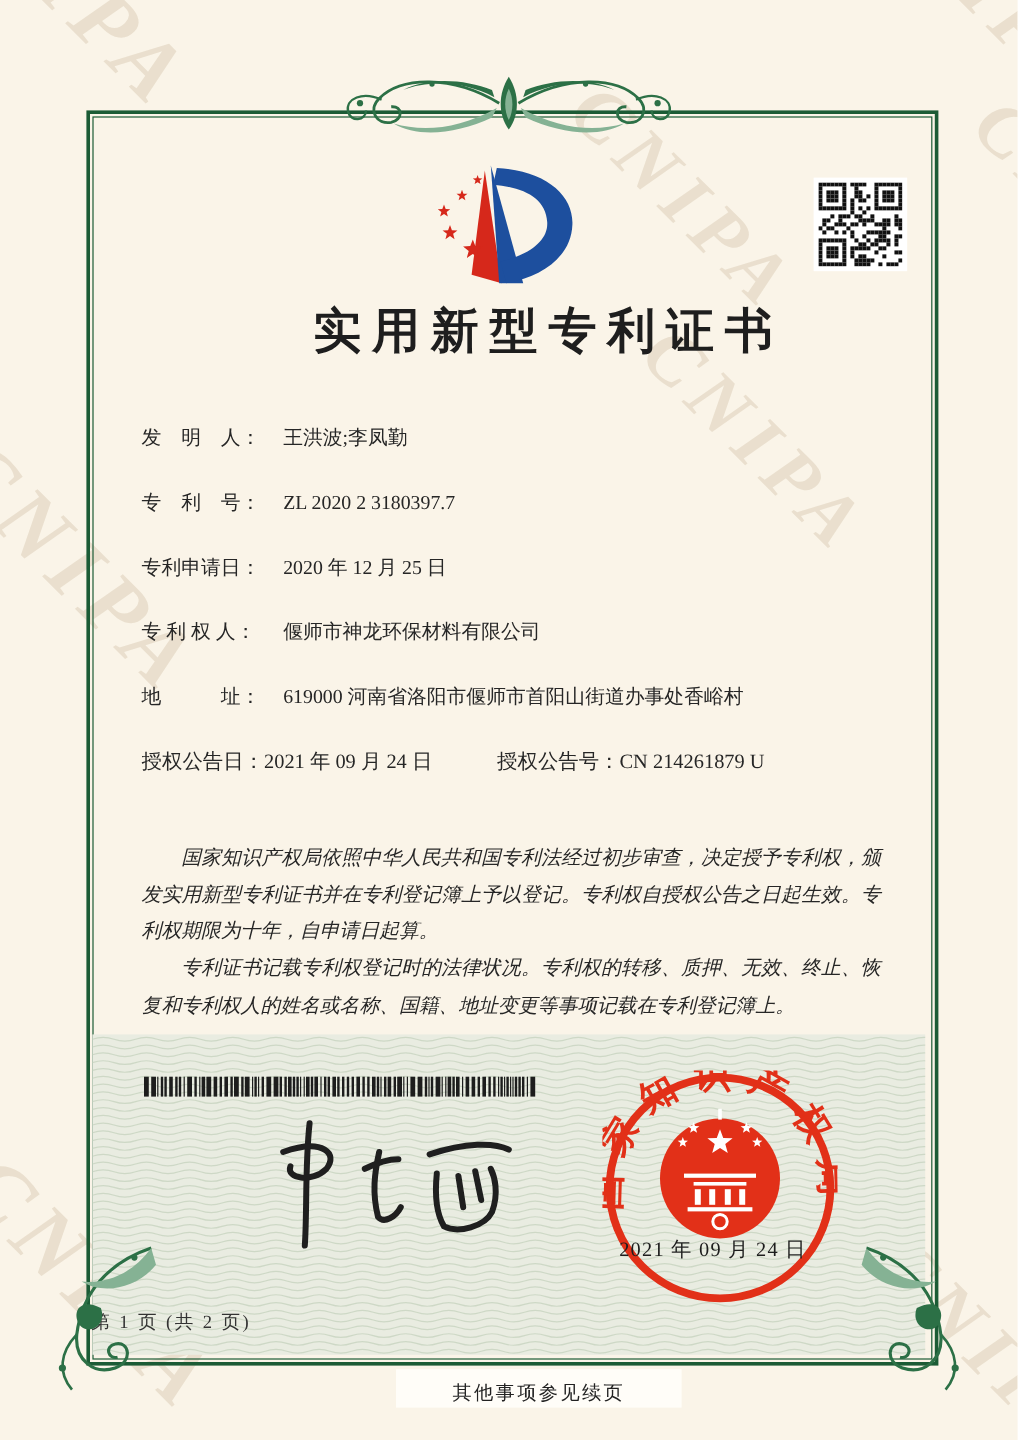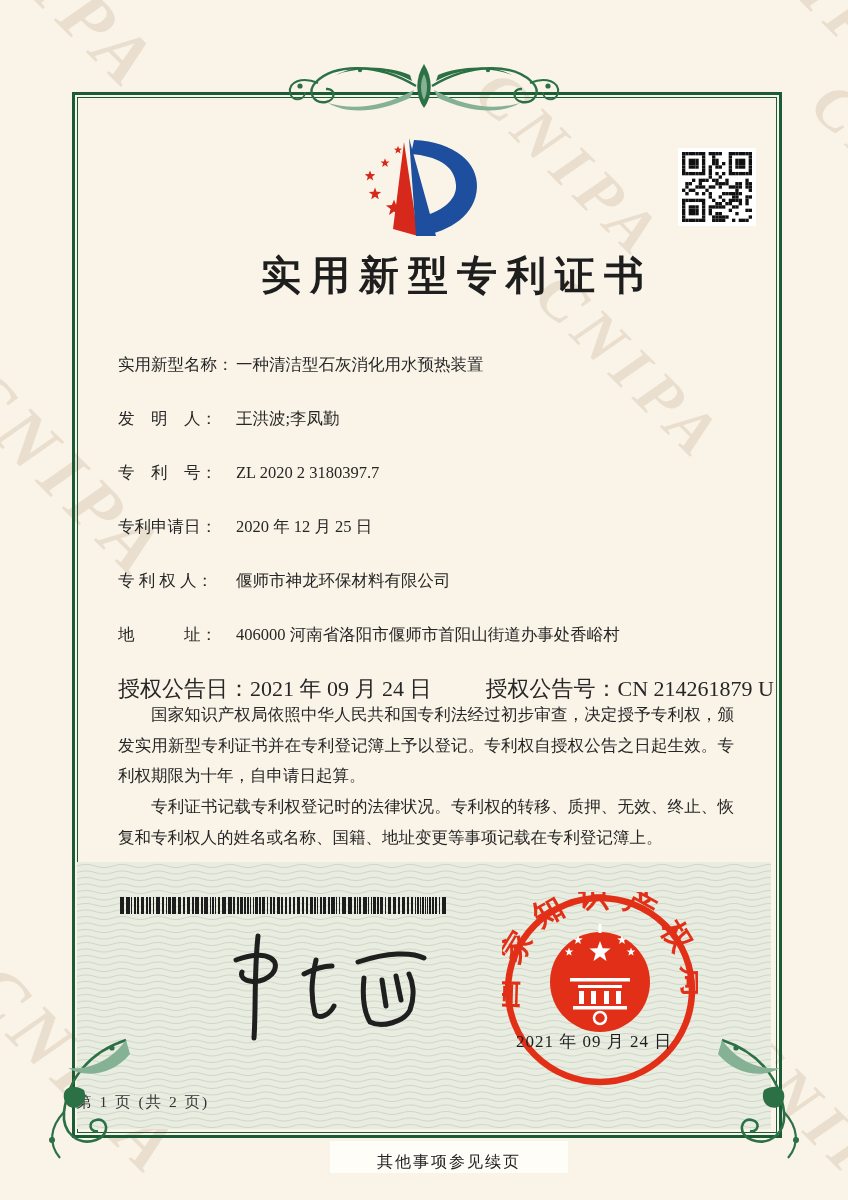--- a/index.html
+++ b/index.html
@@ -36,25 +36,25 @@
            letter-spacing:3px;color:#2b2b2b;}
   .logo{position:absolute;left:342px;top:130px;z-index:3;}
   .qr-box{position:absolute;left:678px;top:148px;width:70px;height:70px;
           background:#fff;padding:4px;z-index:3;}
   .title{position:absolute;left:76px;top:248px;width:696px;z-index:3;
          text-align:center;font-size:40px;font-weight:bold;letter-spacing:9px;color:#1e1e1e;margin-left:33px;}
 
   .fields{position:absolute;left:118px;top:352px;width:620px;z-index:3;color:#262626;}
   .frow{font-size:16.5px;line-height:26px;margin-bottom:28px;white-space:nowrap;}
   .flabel{display:inline-block;min-width:118px;}
-  .grant{font-size:22px;line-height:26px;white-space:nowrap;}
+  .grant{font-size:17px;line-height:26px;white-space:nowrap;}
   .grant .col2{margin-left:54px;}
 
   .body-text{position:absolute;left:118px;top:700px;width:616px;z-index:3;
-             font-size:16.5px;line-height:1.86;text-align:justify;color:#262626;}
+             font-size:16.5px;line-height:1.86;text-align:justify;color:#262626;font-style:italic;}
   .body-text p{margin:0;text-indent:2em;}
 
   .band{position:absolute;left:77px;top:862px;width:694px;height:267px;
         background:#e9ece1;z-index:2;}
   .band svg{position:absolute;left:0;top:0;}
 
   .barcode{position:absolute;left:120px;top:897px;z-index:3;}
   .officer{position:absolute;left:118px;top:958px;z-index:3;font-size:18.5px;
            line-height:38px;letter-spacing:4px;color:#222;}
   .sig{position:absolute;left:212px;top:922px;z-index:4;}
@@ -386,36 +386,33 @@
         <rect x="40.1" y="66.8" width="3.34" height="3.34" fill="#111"></rect>
         <rect x="50.1" y="66.8" width="3.34" height="3.34" fill="#111"></rect>
         <rect x="56.8" y="66.8" width="3.34" height="3.34" fill="#111"></rect>
         <rect x="60.1" y="66.8" width="3.34" height="3.34" fill="#111"></rect>
         <rect x="63.5" y="66.8" width="3.34" height="3.34" fill="#111"></rect>
       </svg></div>
   <div class="title">实用新型专利证书</div>
 
   <div class="fields">
     <div class="frow">
-      <span class="flabel">实用新型名称：</span><span>一种清洁型石灰消化用水预热装置</span>
-    </div>
-    <div class="frow">
       <span class="flabel">发　明　人：</span><span>王洪波;李凤勤</span>
     </div>
     <div class="frow">
       <span class="flabel">专　利　号：</span><span>ZL 2020 2 3180397.7</span>
     </div>
     <div class="frow">
       <span class="flabel">专利申请日：</span><span>2020 年 12 月 25 日</span>
     </div>
     <div class="frow">
       <span class="flabel">专 利 权 人：</span><span>偃师市神龙环保材料有限公司</span>
     </div>
     <div class="frow">
-      <span class="flabel">地　　　址：</span><span>406000  河南省洛阳市偃师市首阳山街道办事处香峪村</span>
+      <span class="flabel">地　　　址：</span><span>619000  河南省洛阳市偃师市首阳山街道办事处香峪村</span>
     </div>
     <div class="grant">
       <span>授权公告日：</span><span>2021 年 09 月 24 日</span><span class="col2">授权公告号：</span><span>CN 214261879 U</span>
     </div>
   </div>
 
   <div class="body-text">
     <p>国家知识产权局依照中华人民共和国专利法经过初步审查，决定授予专利权，颁发实用新型专利证书并在专利登记簿上予以登记。专利权自授权公告之日起生效。专利权期限为十年，自申请日起算。</p>
     <p>专利证书记载专利权登记时的法律状况。专利权的转移、质押、无效、终止、恢复和专利权人的姓名或名称、国籍、地址变更等事项记载在专利登记簿上。</p>
   </div>

